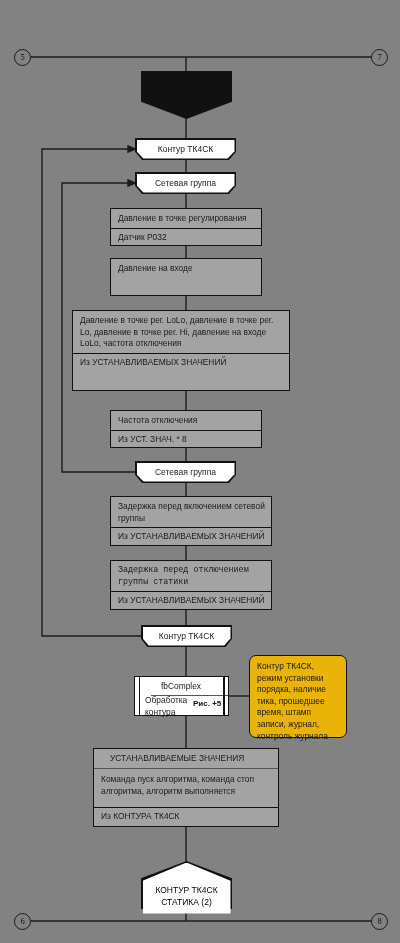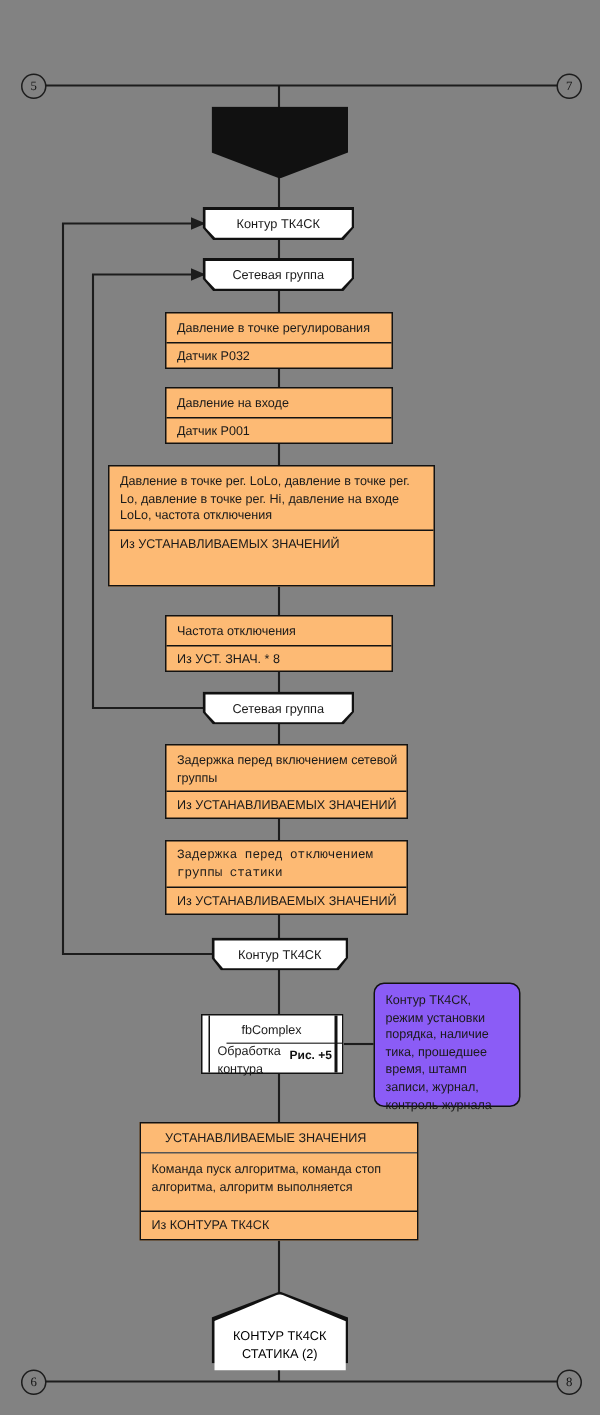--- a/index.html
+++ b/index.html
@@ -55,21 +55,21 @@
   .loop{
     position:absolute;background:#fff;
     display:flex;align-items:center;justify-content:center;
     font-size:8.5px;color:#1a1a1a;
     clip-path:polygon(0% 0%,100% 0%,100% 62%,93% 100%,7% 100%,0% 62%);
   }
 
   
   .dbox{
     position:absolute;box-sizing:border-box;
-    background:#fdba74;border:1.5px solid #121212;
+    background:#a3a3a3;border:1.5px solid #121212;
   }
   .dbox .seg{
     box-sizing:border-box;
     padding:3px 6px 3px 7px;
     font-size:8.4px;line-height:11.5px;
     color:#1a1a1a;
     display:flex;align-items:center;
   }
   .dbox .seg.multi{display:block;}
   .dbox .seg + .seg{border-top:1.5px solid #121212;}
@@ -92,21 +92,21 @@
   .subr .seg{
     box-sizing:border-box;padding:3px 10px;
     font-size:8.4px;line-height:12px;color:#1a1a1a;
     display:flex;align-items:center;
   }
   .subr .seg.hdr{border-bottom:1.2px solid #555;}
 
   
   .cbox{
     position:absolute;box-sizing:border-box;
-    background:#8b5cf6;border:1.5px solid #121212;border-radius:7px;
+    background:#eab308;border:1.5px solid #121212;border-radius:7px;
     padding:5px 7px;
     font-size:8.4px;line-height:11.6px;color:#1a1a1a;
   }
 
   .figlabel{
     position:absolute;font-size:8px;color:#111;font-weight:bold;
     font-family:"Liberation Sans","DejaVu Sans",sans-serif;
   }
 </style>
 </head>
@@ -191,21 +191,20 @@
     <span>Сетевая группа</span>
   </div>
 
   <div class="dbox" style="left:110px;top:208px;width:152px;height:38px;">
     <div class="seg" style="height:19px;">Давление в точке регулирования</div>
     <div class="seg" style="height:19px;">Датчик P032</div>
   </div>
 
   <div class="dbox" style="left:110px;top:258px;width:152px;height:38px;">
     <div class="seg" style="height:19px;">Давление на входе</div>
-    <div class="seg" style="height:19px;">Датчик P001</div>
   </div>
 
   <div class="dbox" style="left:72px;top:310px;width:218px;height:81px;">
     <div class="seg multi" style="height:42px;padding-top:4px;border-top:none;">Давление в точке рег. LoLo, давление в точке рег. Lo, давление в точке рег. Hi, давление на входе LoLo, частота отключения</div>
     <div class="seg" style="height:19px;">Из УСТАНАВЛИВАЕМЫХ ЗНАЧЕНИЙ</div>
   </div>
 
   <div class="dbox" style="left:110px;top:410px;width:152px;height:38px;">
     <div class="seg" style="height:19px;">Частота отключения</div>
     <div class="seg" style="height:19px;">Из УСТ. ЗНАЧ. * 8</div>

